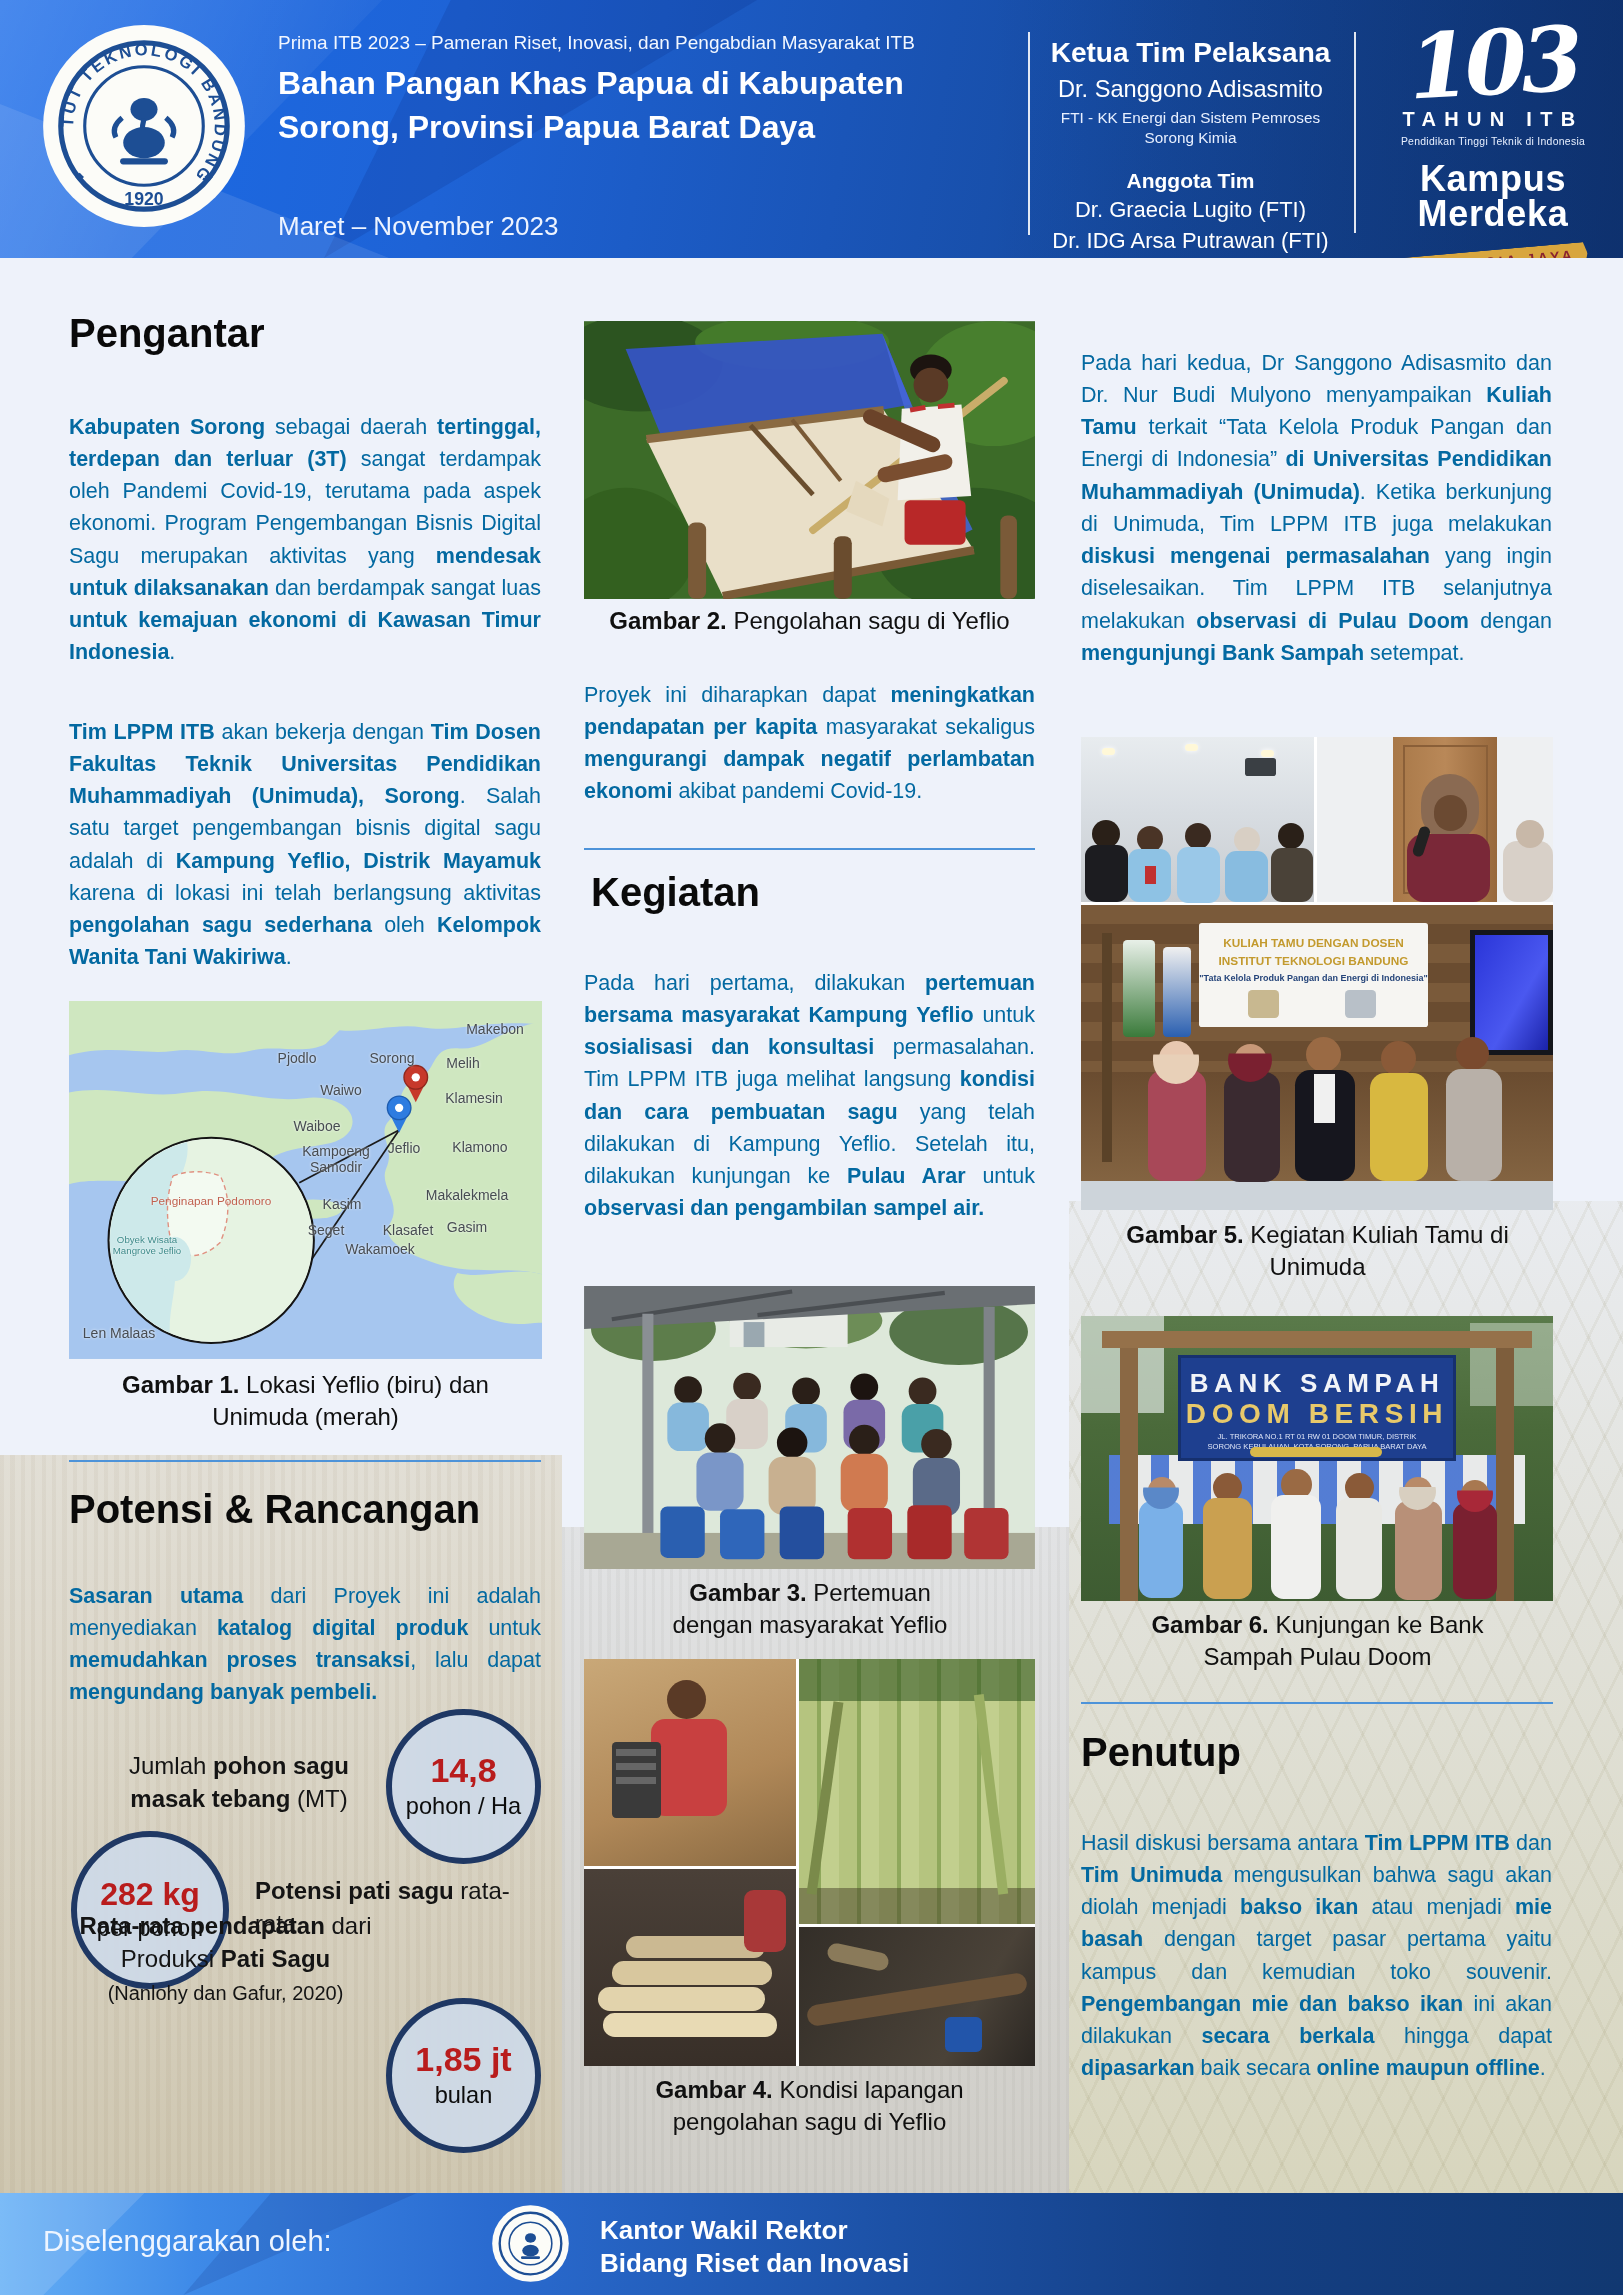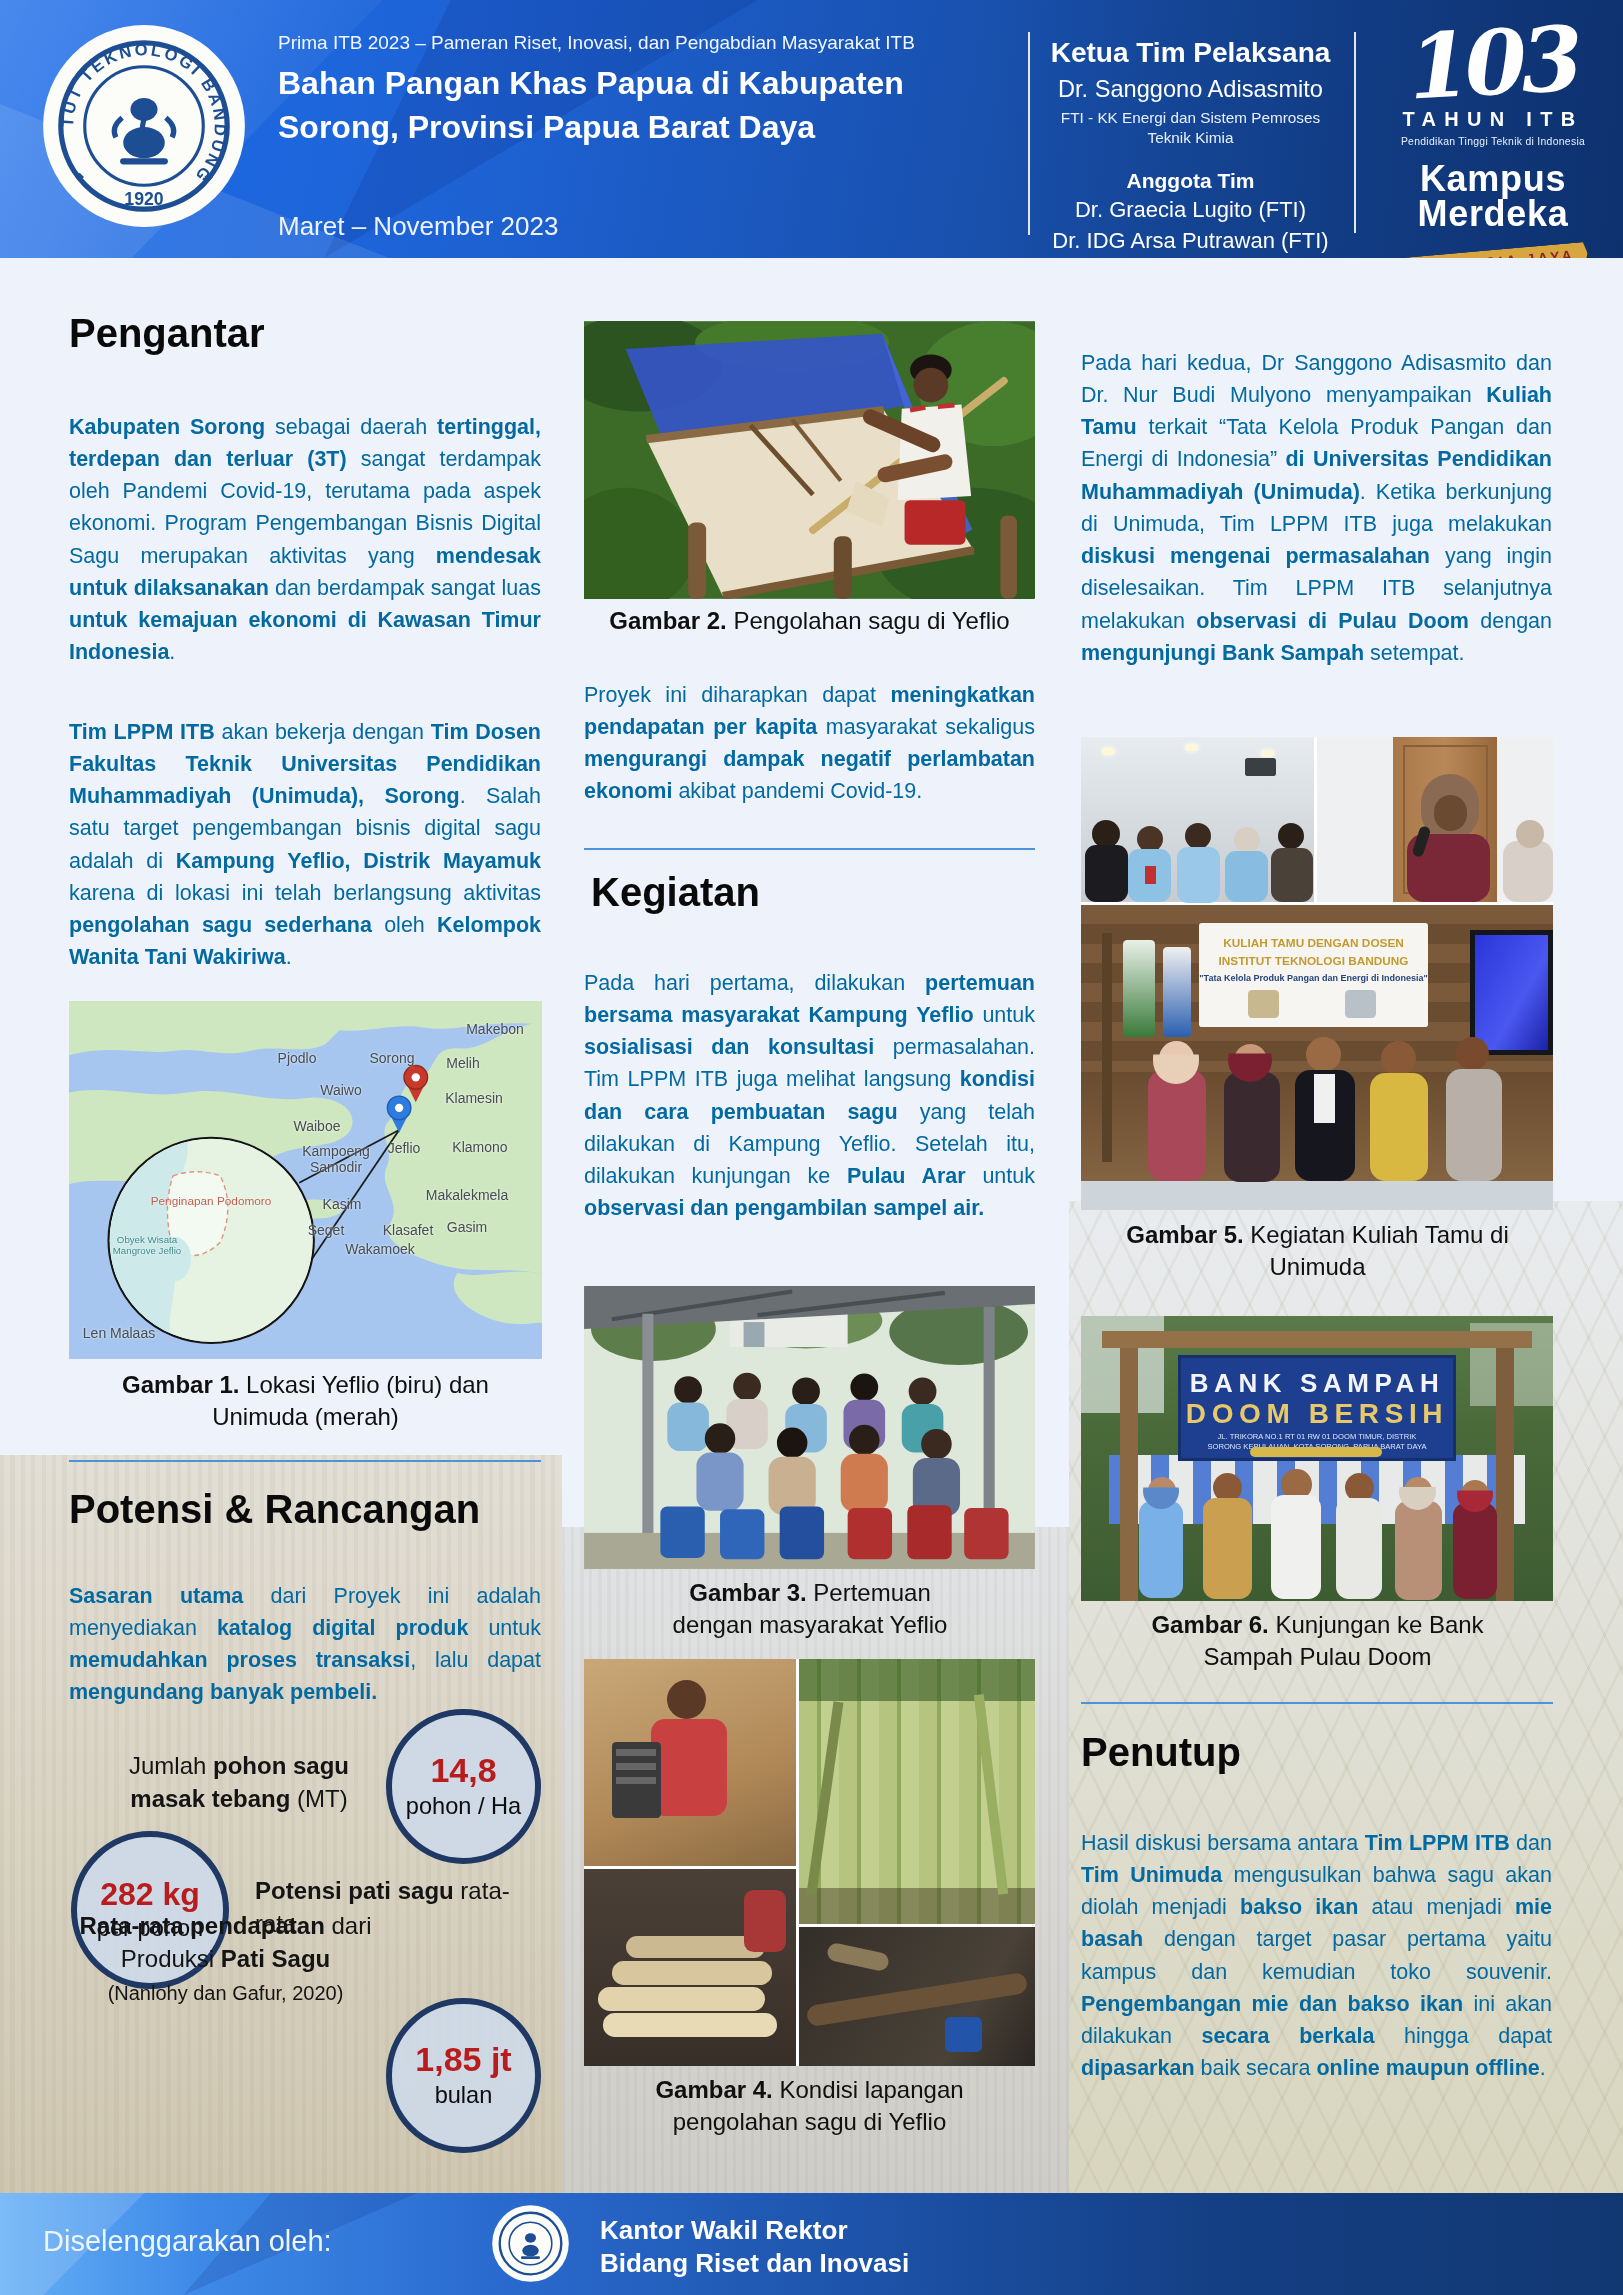--- a/index.html
+++ b/index.html
@@ -123,21 +123,21 @@
     <div class="hdate">Maret – November 2023</div>
 
     <div class="vline" style="left:1028px;top:32px;height:203px;"></div>
     <div class="vline" style="left:1354px;top:32px;height:201px;"></div>
 
     <div class="team">
       <div class="team-lbl">Ketua Tim Pelaksana</div>
       <div class="team-name">Dr. Sanggono Adisasmito</div>
       <div class="team-affil">
         <span>FTI - KK Energi dan Sistem Pemroses</span><br>
-        <span>Teknik Kimia</span>
+        <span>Sorong Kimia</span>
       </div>
       <div class="team-members-lbl">Anggota Tim</div>
       <div class="team-member">Dr. Graecia Lugito (FTI)</div>
       <div class="team-member">Dr. IDG Arsa Putrawan (FTI)</div>
       <div class="team-member">Dr. Nur Budi Mulyono (SBM)</div>
     </div>
 
     <div class="anniv">
       <div class="anniv-num">103</div>
       <div class="anniv-tahun">TAHUN ITB</div>

